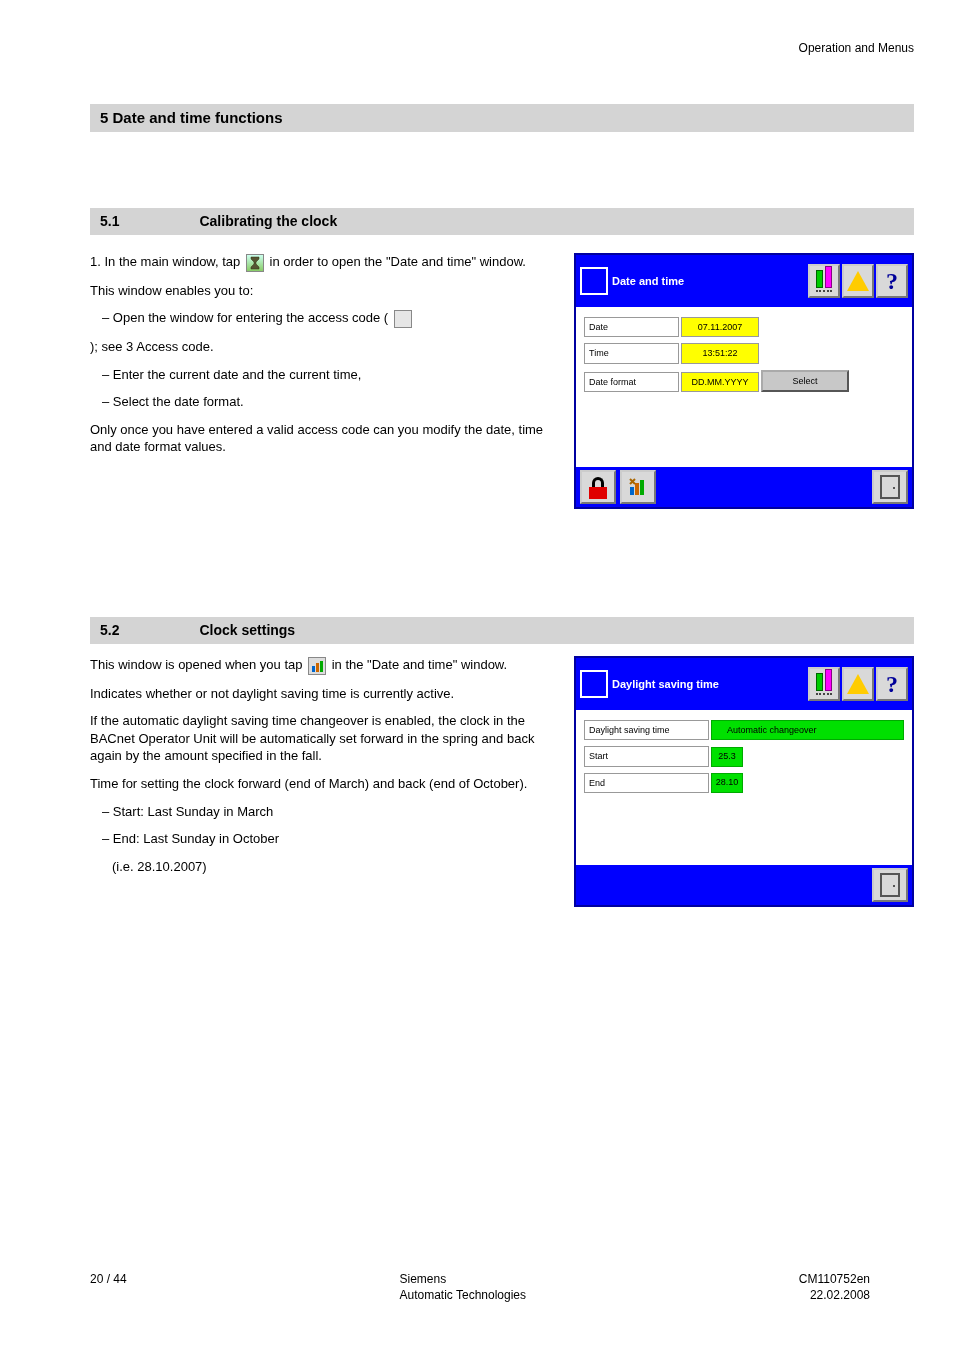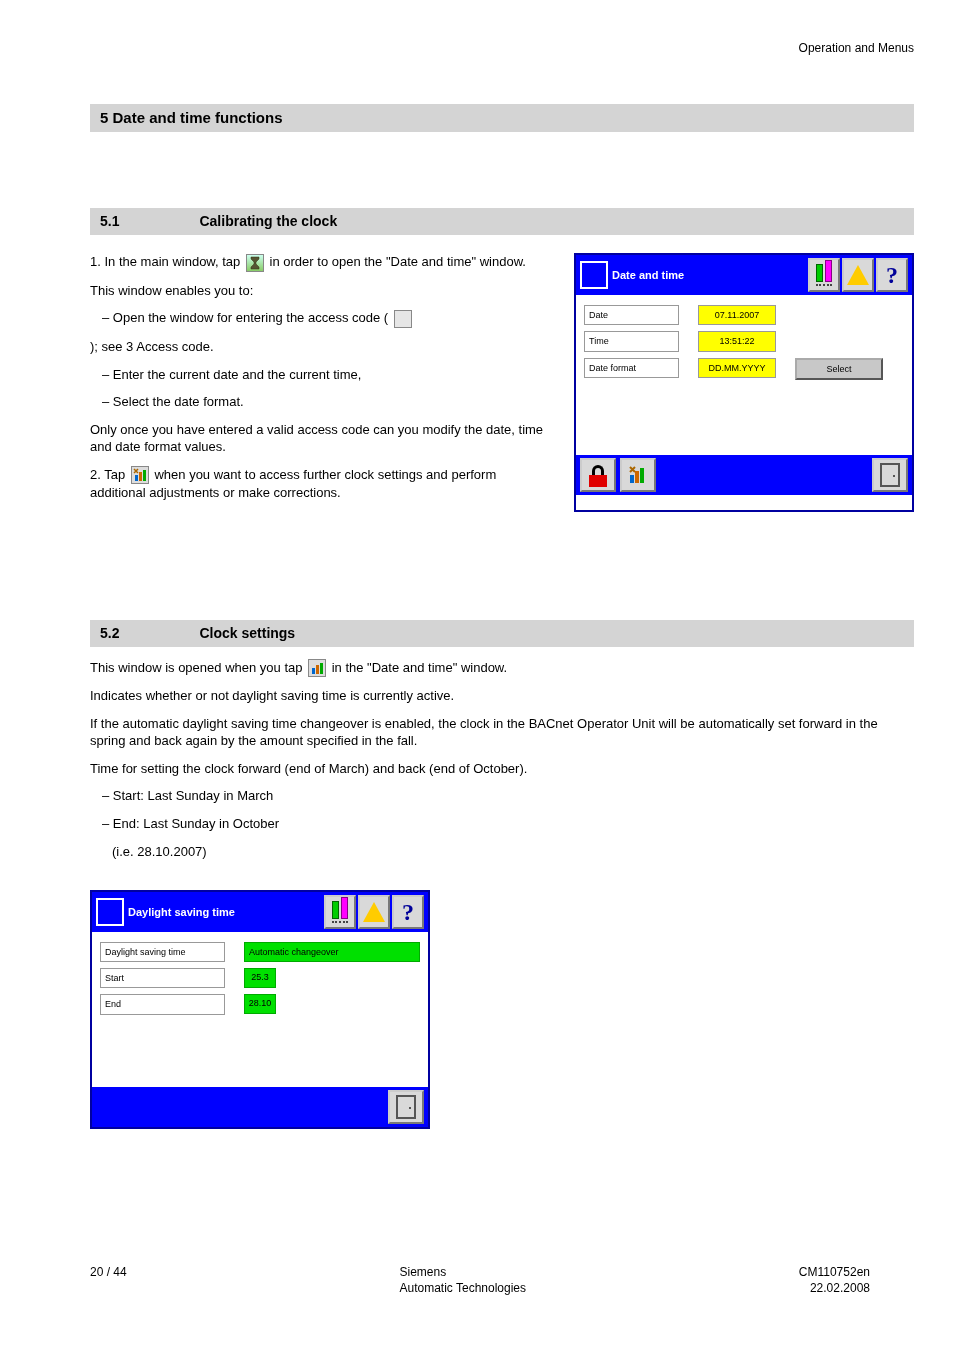--- a/index.html
+++ b/index.html
@@ -44,21 +44,21 @@
     width: 340px;
     border: 2px solid #0000a0;
     background: #fff;
     flex-shrink: 0;
   }
   .mp-titlebar {
     background: #0000ff;
     color: #fff;
     display: flex;
     align-items: center;
-    height: 40px;
+    height: 52px;
     padding: 2px 4px;
     gap: 4px;
   }
   .mp-title-square {
     width: 28px; height: 28px;
     background: #0000ff;
     border: 2px solid #fff;
   }
   .mp-title-text { flex: 1; font-weight: bold; font-size: 11px; }
   .mp-title-buttons { display: flex; gap: 2px; }
@@ -71,42 +71,42 @@
     justify-content: center;
     font-size: 20px;
     font-weight: bold;
   }
   .mp-body {
     padding: 10px 8px;
     min-height: 160px;
     font-size: 10px;
   }
   .mp-body2 { min-height: 155px; }
-  .mp-row { display: flex; align-items: flex-start; gap: 19px; margin-bottom: 6px; }
+  .mp-row { display: flex; align-items: flex-end; gap: 2px; margin-bottom: 6px; }
   .mp-label {
     width: 95px;
     background: #fff;
     border: 1px solid #999;
     padding: 3px 4px;
     font-size: 9px;
   }
   .mp-label.wide { width: 125px; }
   .mp-value-yellow {
     width: 78px;
     background: #ffff00;
     border: 1px solid #999;
     padding: 3px 4px;
     font-size: 9px;
     text-align: center;
   }
   .mp-value-green-wide {
     flex: 1;
     background: #00e000;
     border: 1px solid #0a0;
-    padding: 3px 4px;
+    padding: 3px 15px;
     font-size: 9px;
   }
   .mp-value-green-sq {
     width: 32px; height: 20px;
     background: #00e000;
     border: 1px solid #0a0;
     font-size: 9px;
     text-align: center;
     padding-top: 2px;
   }
@@ -147,21 +147,21 @@
   .bars-ico .b1 { height:18px; background:#0c0; border:1px solid #060; }
   .bars-ico .b2 { height:22px; background:#f0f; border:1px solid #808; }
   .qmark { color:#009; font-size:24px; font-family: Georgia, serif; }
   .lock-ico { width:18px; height:20px; position:relative; }
   .lock-ico .shackle { width:12px; height:10px; border:3px solid #000; border-bottom:none; border-radius:7px 7px 0 0; margin:0 auto; }
   .lock-ico .body { width:18px; height:12px; background:#e00000; }
   .door-ico { width:20px; height:24px; border:2px solid #555; position:relative; }
   .door-ico::after { content:""; position:absolute; right:3px; top:10px; width:2px; height:2px; background:#555; }
   .footer-bar {
     position: fixed;
-    bottom: 55px;
+    bottom: 48px;
     left: 90px;
     width: 780px;
     display: flex;
     justify-content: space-between;
     font-size: 12px;
   }
 </style>
 </head>
 <body>
 
@@ -200,33 +200,20 @@
         <span class="inline-icon">
           <span class="lock-ico" style="transform:scale(0.7); display:inline-block;">
             </span></span></p><div class="shackle"></div><div class="body"></div>
           
         
         <span>); see 3 Access code.</span>
       <p></p>
       <p style="padding-left:12px;">– <span>Enter the current date and the current time,</span></p>
       <p style="padding-left:12px;">– <span>Select the date format.</span></p>
       <p>Only once you have entered a valid access code can you modify the date, time and date format values.</p>
-      <p>
-        <span class="item-num">2.</span>
-        <span>Tap </span>
-        <span class="inline-icon" style="background:#ddd;">
-          <svg viewBox="0 0 16 16" width="16" height="16">
-              <rect x="3" y="8" width="3" height="6" fill="#06c"></rect>
-              <rect x="7" y="5" width="3" height="9" fill="#c60"></rect>
-              <rect x="11" y="3" width="3" height="11" fill="#0a0"></rect>
-              <path d="M2 2l4 4M6 2l-4 4" stroke="#a60" stroke-width="1.5"></path>
-            </svg>
-        </span>
-        <span> when you want to access further clock settings and perform additional adjustments or make corrections.</span>
-      </p>
     </div>
 
     <div class="mini-panel">
       <div class="mp-titlebar">
         <div class="mp-title-square"></div>
         <div class="mp-title-text">Date and time</div>
         <div class="mp-title-buttons">
           <div class="mp-btn">
             <div class="bars-ico">
                 <span class="b1"></span>
@@ -279,21 +266,21 @@
     </div>
   </div>
 
   <div style="height:60px"></div>
 
   <div class="section-title-bar small">
     <span>5.2</span>
     <span style="flex:1; text-align:left; padding-left:80px;">Clock settings</span>
   </div>
 
-  <div class="content-row" style="margin-top:12px;flex-direction:column;">
+  <div class="content-row" style="margin-top:12px;">
     <div class="text-col">
       <p>
         <span>This window is opened when you tap </span>
         <span class="inline-icon" style="background:#ddd;">
           <svg viewBox="0 0 16 16" width="16" height="16">
               <rect x="3" y="8" width="3" height="6" fill="#06c"></rect>
               <rect x="7" y="5" width="3" height="9" fill="#c60"></rect>
               <rect x="11" y="3" width="3" height="11" fill="#0a0"></rect>
             </svg>
         </span>

